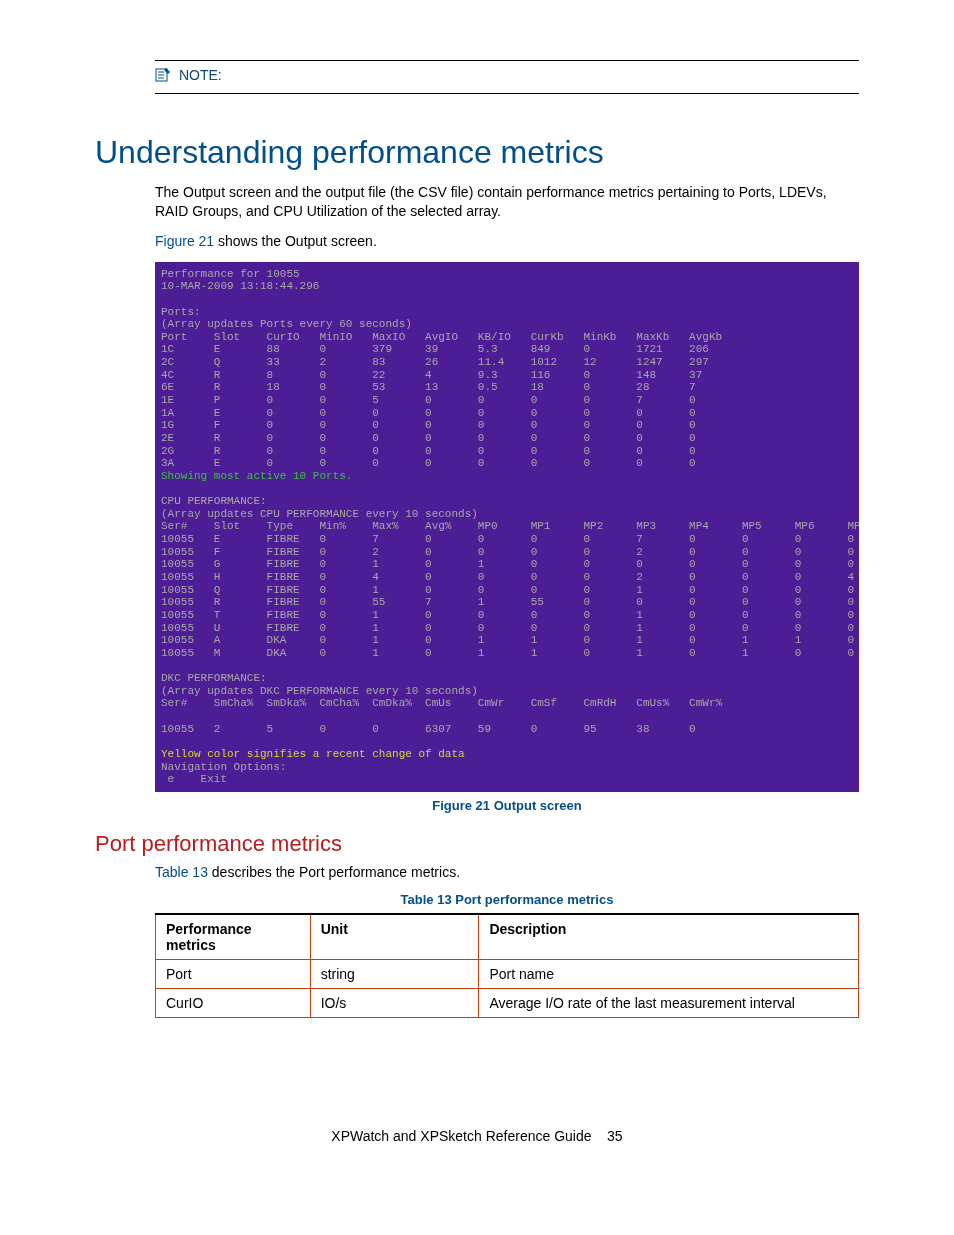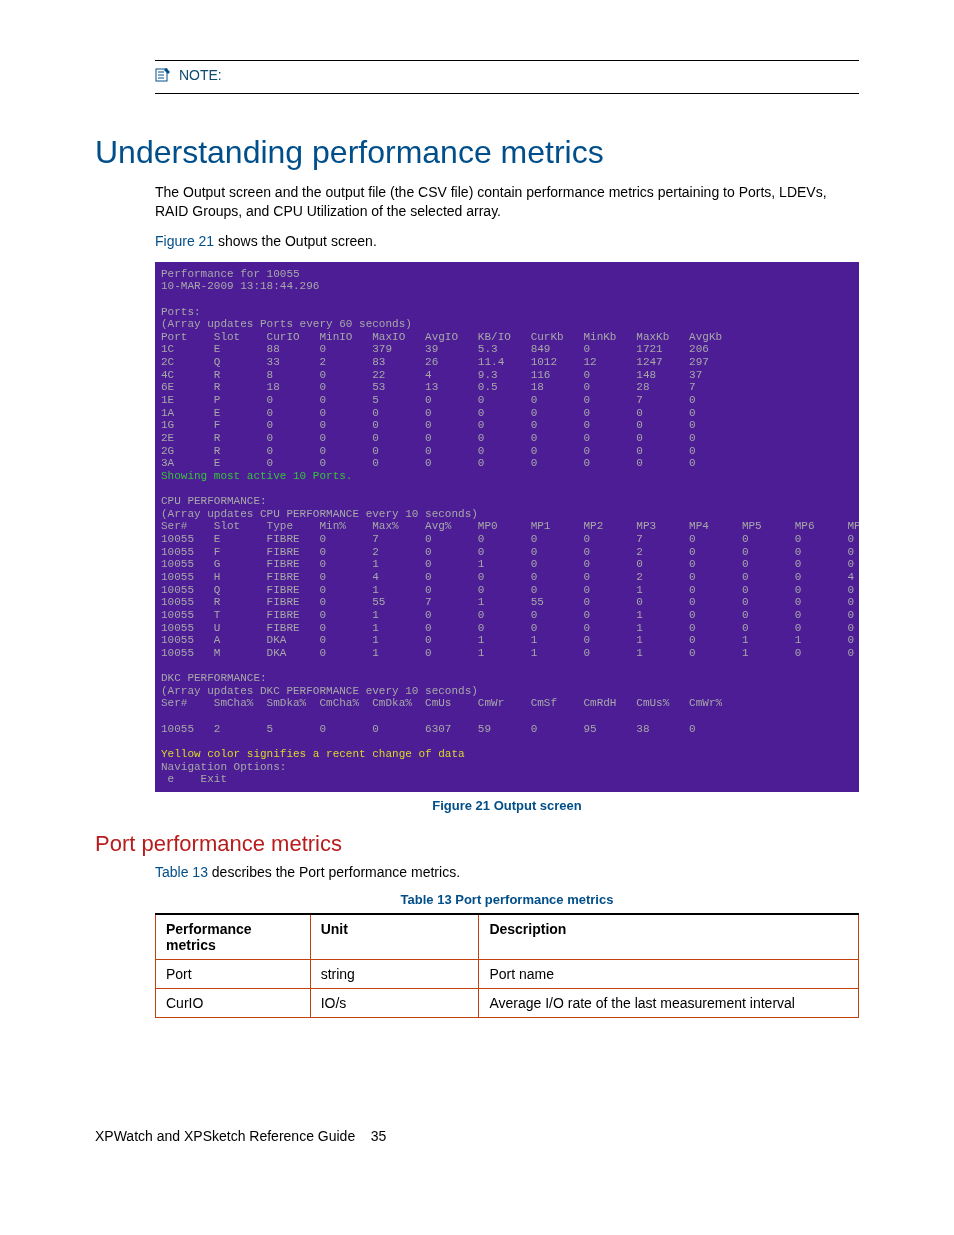--- a/index.html
+++ b/index.html
@@ -93,21 +93,21 @@
     padding: 6px 10px;
     text-align: left;
     vertical-align: top;
   }
   table.metrics-table th {
     font-weight: bold;
     border-top: 2px solid #000;
   }
   .page-footer {
     margin-top: 110px;
-    text-align: left;
+    text-align: center;
     font-size: 14px;
   }
   .bold { font-weight: bold; }
 </style>
 </head>
 <body>
 
 <div class="rule"></div>
 <div class="note-block">
   <div class="note-header">

